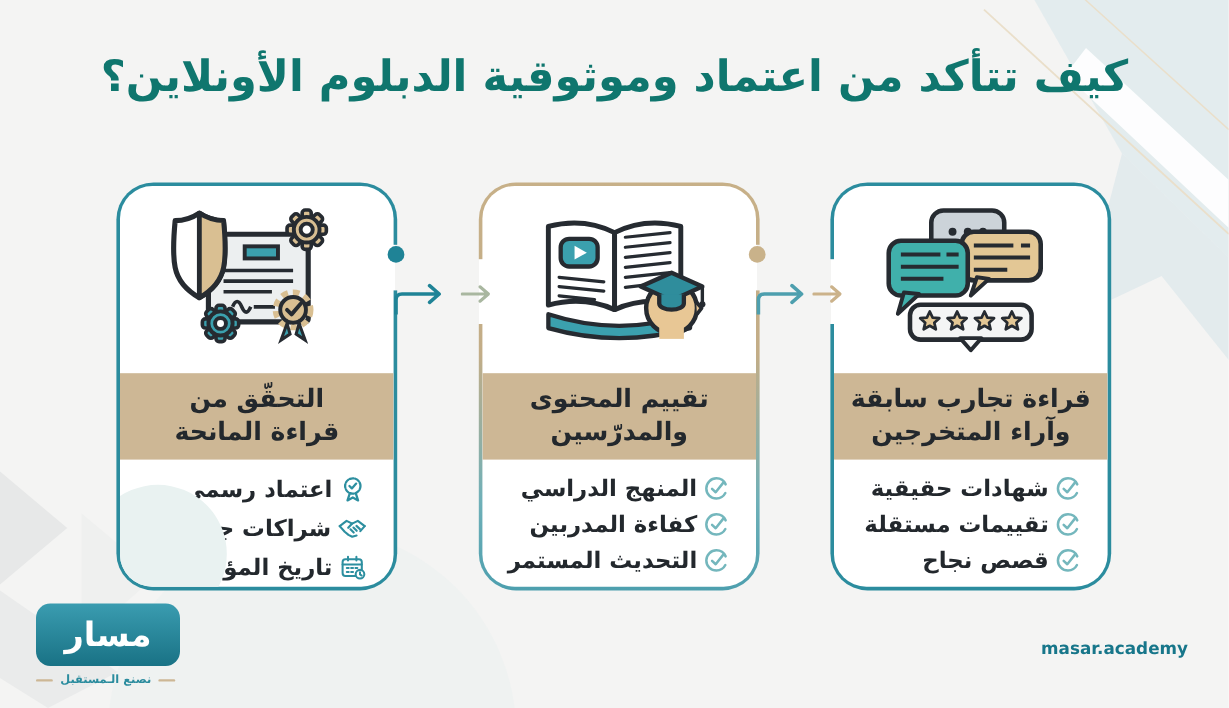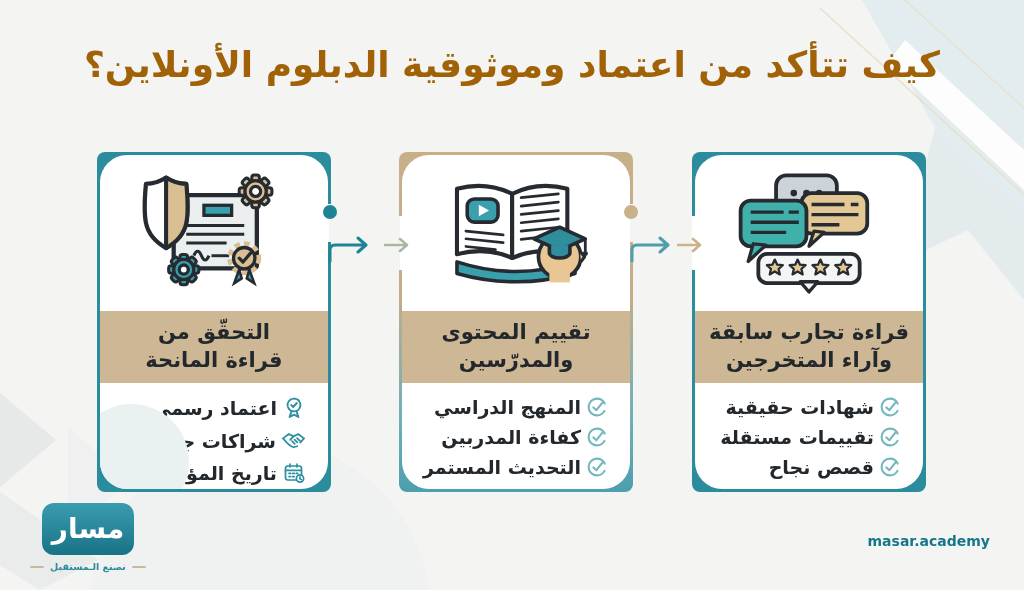--- a/index.html
+++ b/index.html
@@ -1,43 +1,43 @@
 <!DOCTYPE html>
 <html lang="ar"><head>
 <meta charset="utf-8">
 <style>
   html,body{margin:0;padding:0;}
   body{font-family:"DejaVu Sans",sans-serif;}
   .stage{position:relative;width:1024px;height:590px;background:#f4f4f3;overflow:hidden;}
   .bg-decor{position:absolute;inset:0;z-index:0;pointer-events:none;}
   .page-title{position:absolute;top:44px;left:0;width:100%;text-align:center;margin:0;
-    font-size:36px;font-weight:bold;color:#a16207;z-index:2;letter-spacing:0;}
-  .card{position:absolute;top:152px;width:234px;height:340px;border-radius:8px;padding:3px;
+    font-size:36px;font-weight:bold;color:#0f766e;z-index:2;letter-spacing:0;}
+  .card{position:absolute;top:152px;width:234px;height:340px;border-radius:31px;padding:3px;
     box-sizing:border-box;z-index:2;}
   .card-teal{background:#2b8c9e;}
   .card-grad{background:linear-gradient(180deg,#c7b088 0%,#c3ad87 42%,#6fb0b8 78%,#4d9fae 100%);}
   .card-inner{position:relative;background:#ffffff;border-radius:27px;height:100%;
     display:flex;flex-direction:column;overflow:hidden;}
   .card-blob{position:absolute;left:-26px;bottom:-30px;width:115px;height:115px;border-radius:50%;
     background:#e9f2f1;}
   .icon-area{height:156px;display:flex;align-items:center;justify-content:center;flex:none;}
   .band{flex:none;height:72px;background:#cdb795;display:flex;flex-direction:column;
     justify-content:center;text-align:center;color:#23282d;font-weight:bold;font-size:21px;line-height:1.33;}
   .items{flex:1;display:flex;flex-direction:column;gap:8px;padding:13px 22px 0 8px;direction:rtl;}
   .item{display:flex;align-items:center;gap:5px;direction:rtl;}
   .item-text{font-size:19px;font-weight:bold;color:#23282d;white-space:nowrap;}
   .item-icon{flex:none;display:flex;align-items:center;}
   .patch{position:absolute;top:0;left:0;z-index:3;}
   .dot{position:absolute;width:14px;height:14px;border-radius:50%;z-index:4;}
   .connector{position:absolute;z-index:4;}
   .logo-box{position:absolute;left:30px;top:503px;width:116px;z-index:2;text-align:center;}
-  .logo-emblem{width:92px;height:52px;border-radius:12px;margin:0 auto;
+  .logo-emblem{width:120px;height:52px;border-radius:12px;margin:0 auto;
     background:linear-gradient(180deg,#3a9cb0,#197285);display:flex;align-items:center;justify-content:center;
     color:#fff;font-size:28px;font-weight:bold;line-height:1;}
-  .logo-tagline{margin-top:6px;display:flex;align-items:center;justify-content:center;gap:6px;
+  .logo-tagline{margin-top:6px;display:flex;align-items:center;gap:6px;
     color:#2b8c9e;font-size:9.5px;font-weight:bold;direction:rtl;}
   .tag-dash{display:inline-block;width:14px;height:2px;background:#cdb795;border-radius:1px;}
   .website{position:absolute;right:34px;top:533px;font-size:14px;font-weight:bold;color:#17768a;z-index:2;}
 </style>
 </head>
 <body>
 
 <div class="stage">
 
   <svg class="bg-decor" width="1024" height="590" viewBox="0 0 1024 590">

